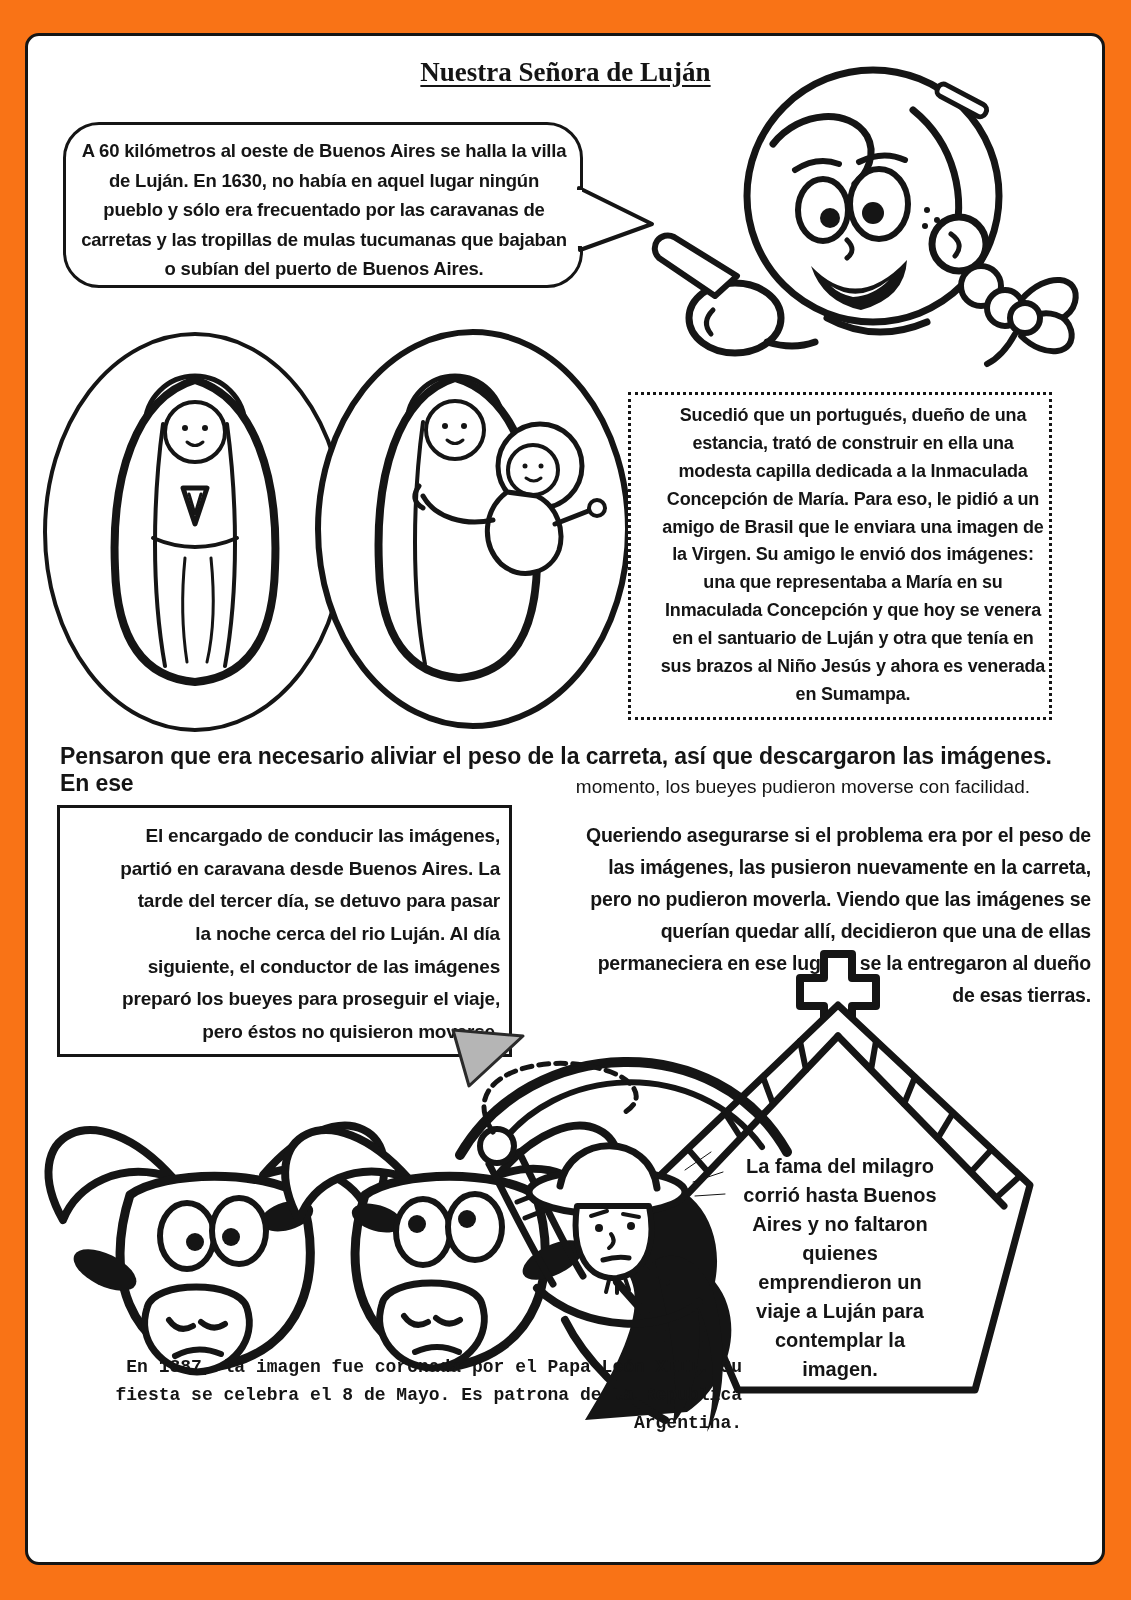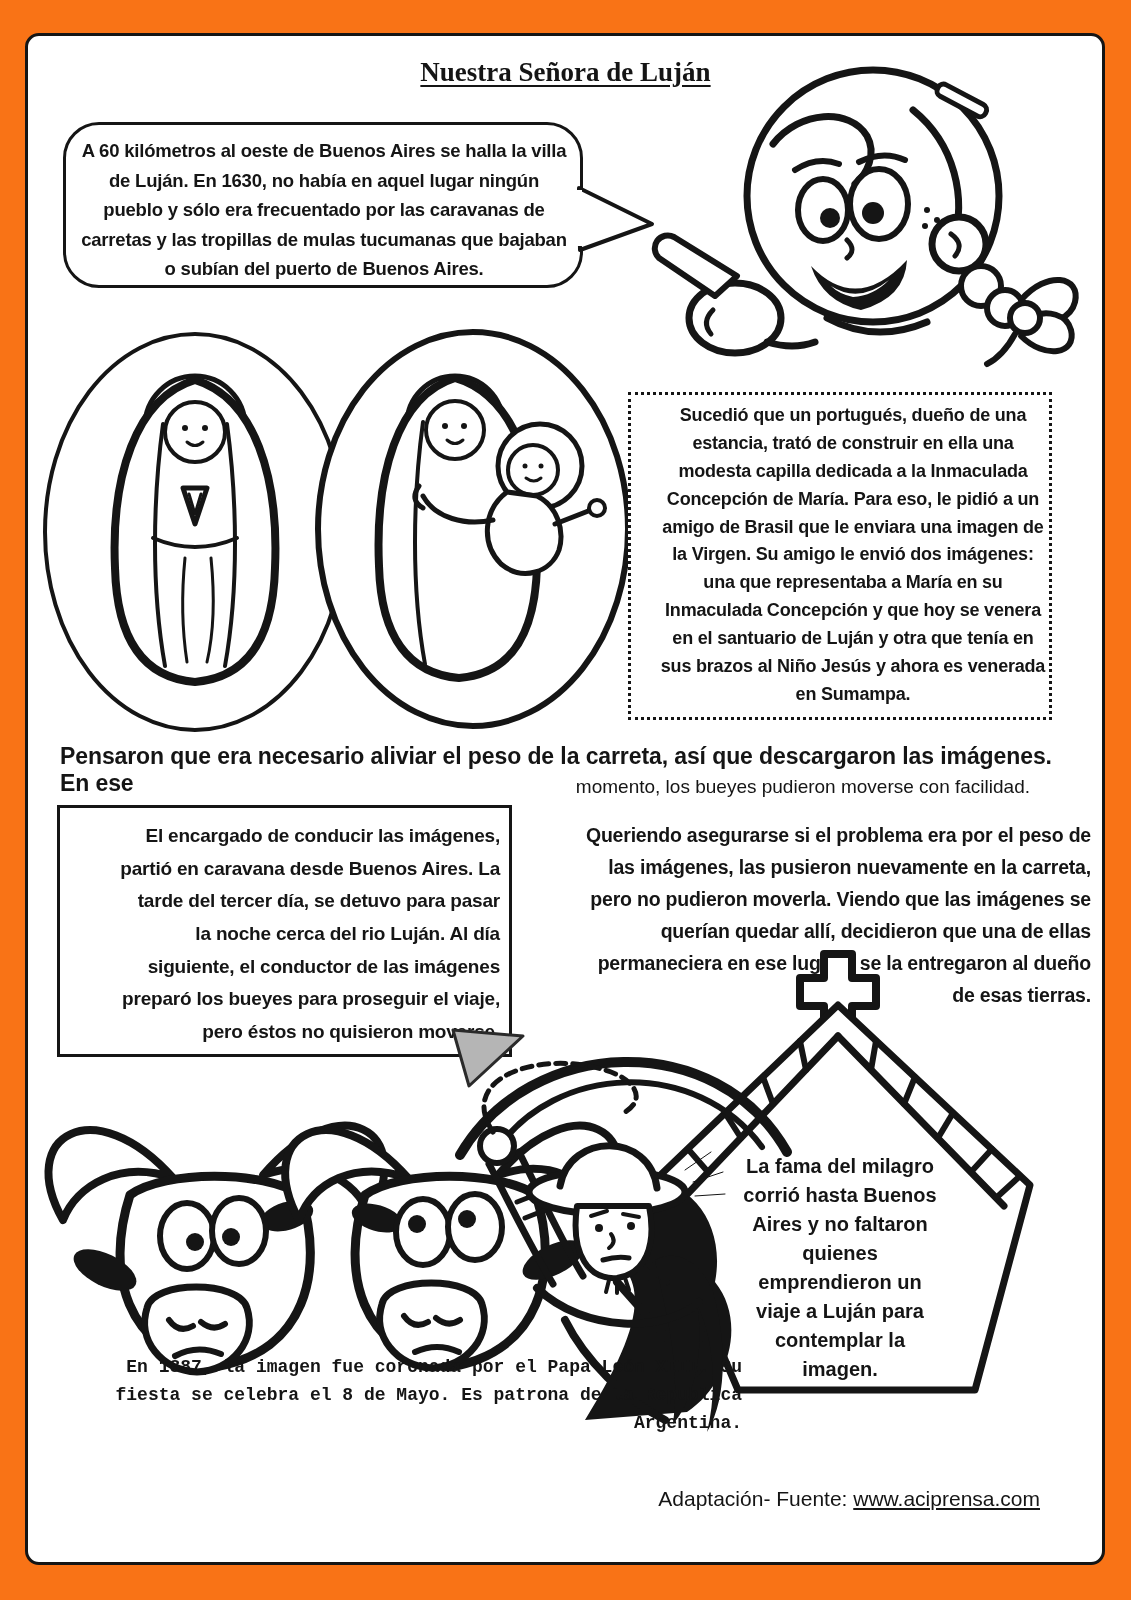--- a/index.html
+++ b/index.html
@@ -264,16 +264,13 @@
           <path d="M592 260 l0 13" stroke-width="4"></path>
           <path d="M600 258 l4 12" stroke-width="4"></path>
         <path d="M512 268 C560 314 642 312 674 282" stroke-width="8"></path>
       </g>
     </g>
   </svg>
 
   <div class="abs corona preline">En 1887,  la imagen fue coronada por el Papa León XIII. Su
 fiesta se celebra el  8 de Mayo. Es patrona de la Republica Argentina.</div>
 
-  <div class="abs footer">
-    <span>Adaptación- Fuente: </span><span class="lnk">www.aciprensa.com</span>
-  </div>
 </div>
 
 </body></html>

